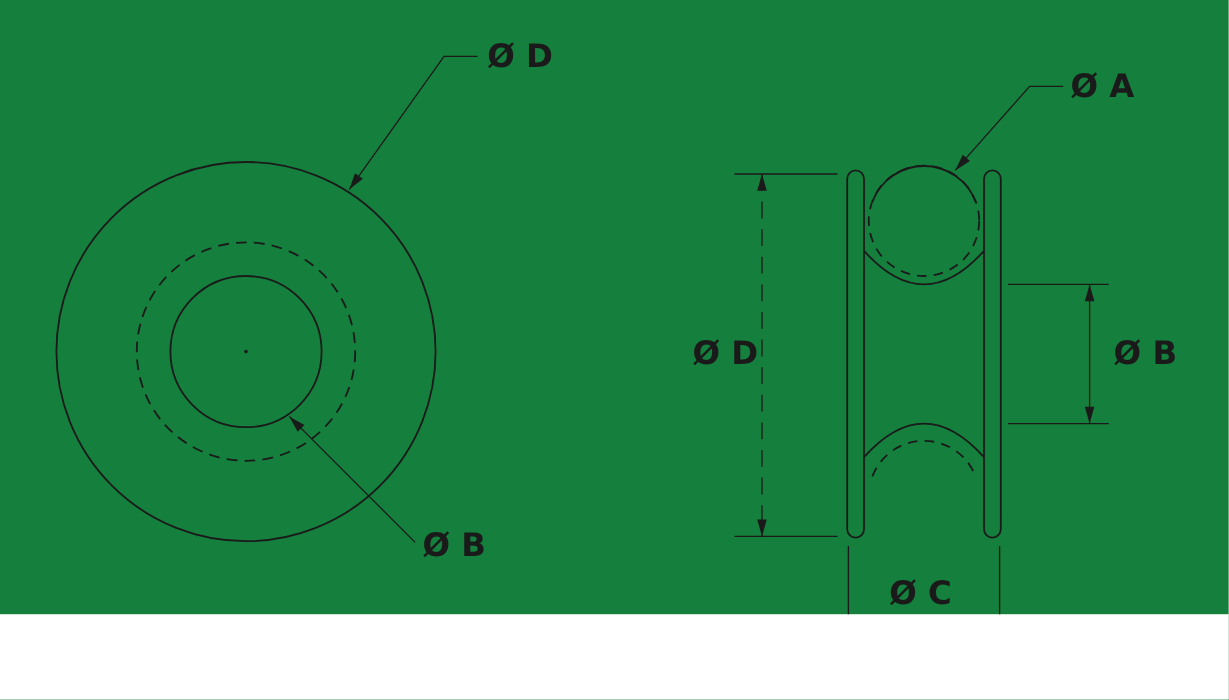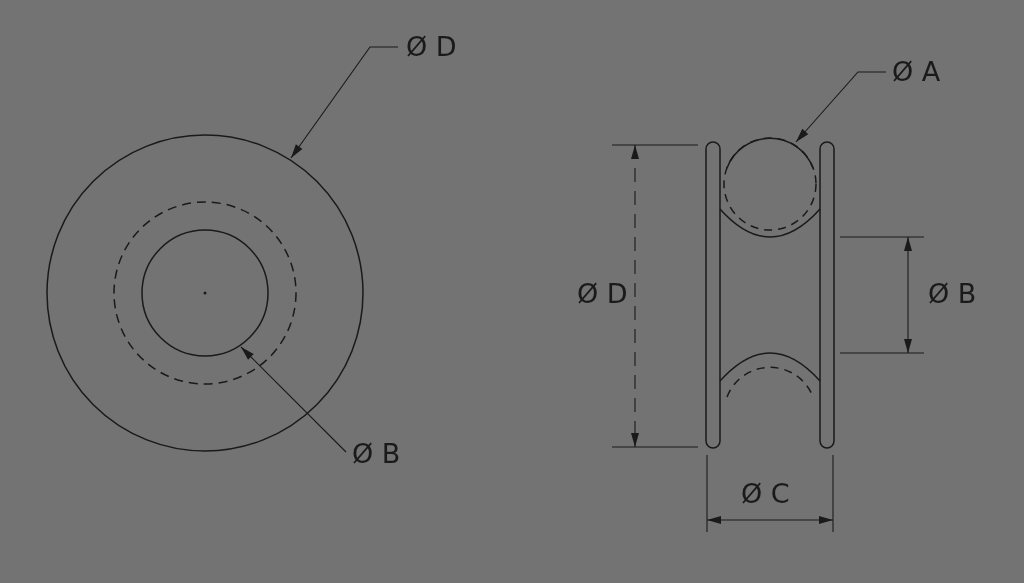--- a/index.html
+++ b/index.html
@@ -1,22 +1,23 @@
 <!DOCTYPE html>
 <html><head>
 <meta charset="utf-8">
 <style>
   html, body { margin: 0; padding: 0; background: #ffffff; }
   .canvas {
     position: relative;
     width: 1024px;
-    height: 583px;
-    background: #737373;
+    height: 512px;
+    background: #15803d;
     overflow: hidden;
     font-family: "DejaVu Sans", "Liberation Sans", sans-serif;
+    font-weight: bold;
   }
   svg { display: block; }
   .obj   { fill: none; stroke-width: 1.5; }
   .thin  { fill: none; stroke-width: 1.1; }
   .dashed    { stroke-dasharray: 9 6; }
   .dashedsm  { stroke-dasharray: 8 6; }
   .dimdash   { stroke-dasharray: 14 9; }
   .dot { stroke: none; }
   text {
     stroke: none;

